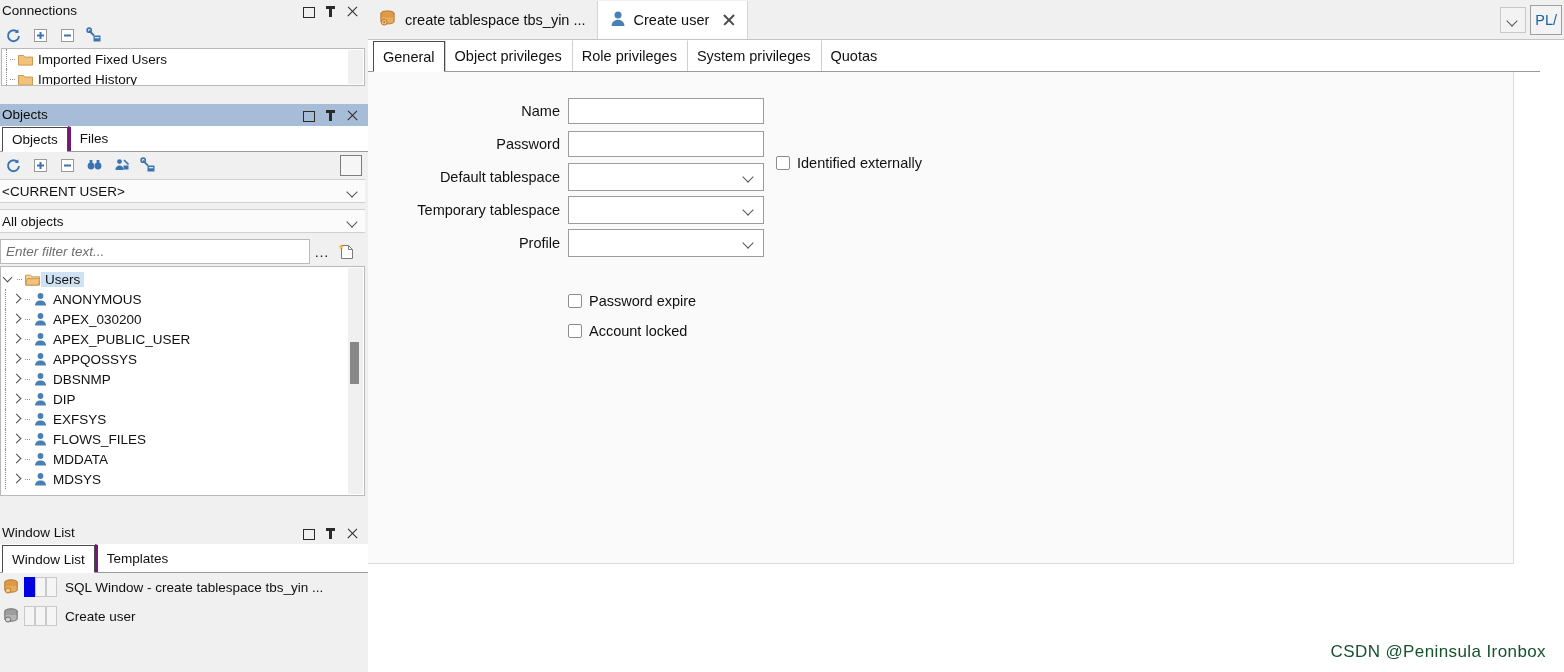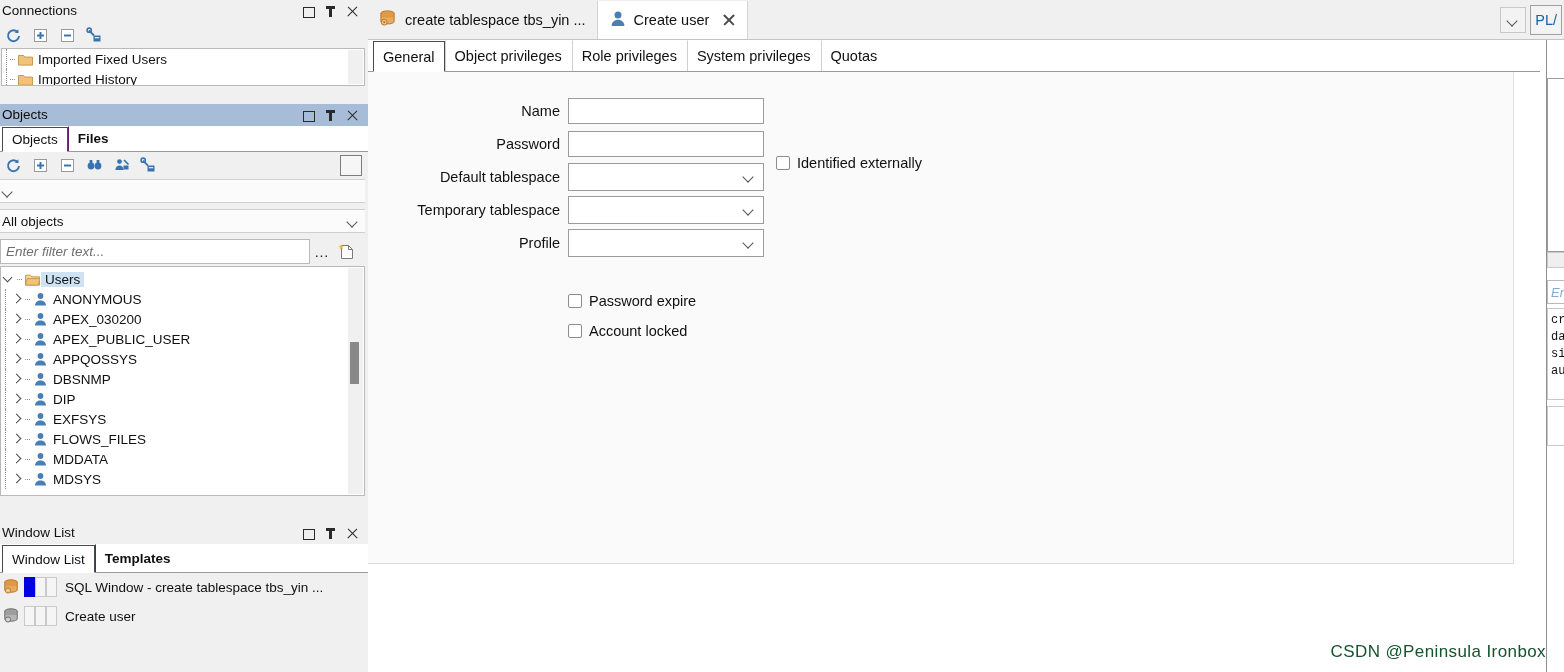--- a/index.html
+++ b/index.html
@@ -60,21 +60,21 @@
   }
   .tabstrip .tab {
     height: 25px; line-height: 24px; padding: 0 9px; font-size: 13.5px;
     background: #ffffff; color: #101010; cursor: pointer;
     border: 1px solid transparent; border-bottom: none;
   }
   .tabstrip .tab.sel {
     border: 1px solid #4a4a4a; border-bottom: 1px solid #ffffff;
     margin-bottom: -1px; background: #ffffff;
   }
-  .tabstrip .tab.unsel { border-left: 1px solid #701a75; font-weight: bold; }
+  .tabstrip .tab.unsel { border-left: 3px solid #701a75; }
 
   
   .combo {
     height: 24px; margin: 1px 3px 0 0; background: #fbfbfb;
     border: 1px solid #d0d0d0; border-left: none; border-right: none;
     display: flex; align-items: center; padding: 0 6px 0 2px; cursor: pointer;
     font-size: 13.5px;
   }
   .combo .cv { flex: 1 1 auto; white-space: nowrap; overflow: hidden; }
   .chev {
@@ -360,20 +360,21 @@
               <path d="M3 3.6l5 5" stroke="#3a74b0" stroke-width="1.8"></path>
               <circle cx="3.2" cy="3.2" r="2.1" fill="none" stroke="#3a74b0" stroke-width="1.6"></circle>
               <rect x="7.5" y="8.5" width="7" height="6" fill="#3a74b0"></rect>
               <rect x="8.8" y="10" width="4.4" height="1.3" fill="#dce9f6"></rect>
             </svg>
         </span>
         <span style="position:absolute; right:6px; top:3px; width:22px; height:21px; border:1px solid #7d7d7d; background:#f6f6f6;"></span>
       </div>
 
       <div class="combo" style="width:365px;">
+        <span class="cv">&lt;CURRENT USER&gt;</span>
         <span class="chev"></span>
       </div>
 
       <div class="combo" style="width:365px; margin-top:6px;">
         <span class="cv">All objects</span>
         <span class="chev"></span>
       </div>
 
       <div class="filter-row" style="width:368px; margin-top:5px;">
         <div class="filter-input" style="width:310px; flex:0 0 auto;">Enter filter text...</div>
@@ -671,27 +672,15 @@
           <div class="cbwrap">
             <span class="cbox"></span>
             <span>Account locked</span>
           </div>
         </div>
 
       </div>
     </div>
   </div>
 
-  <div id="right-pane">
-    <div id="rp-box"></div>
-    <div id="rp-box-foot"></div>
-    <div id="rp-filter">En</div>
-    <div id="rp-code">
-      <div>cr</div>
-      <div>da</div>
-      <div>si</div>
-      <div>au</div>
-    </div>
-    <div id="rp-bottom"></div>
-  </div>
 
   <div id="watermark">CSDN @Peninsula Ironbox</div>
 </div>
 
 </body></html>

